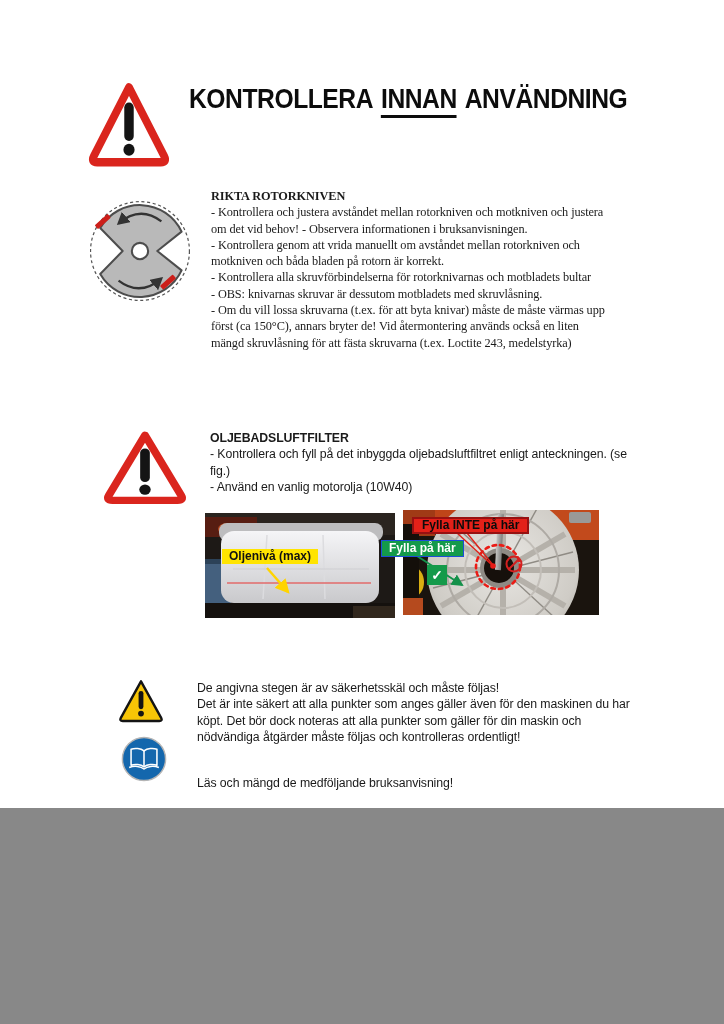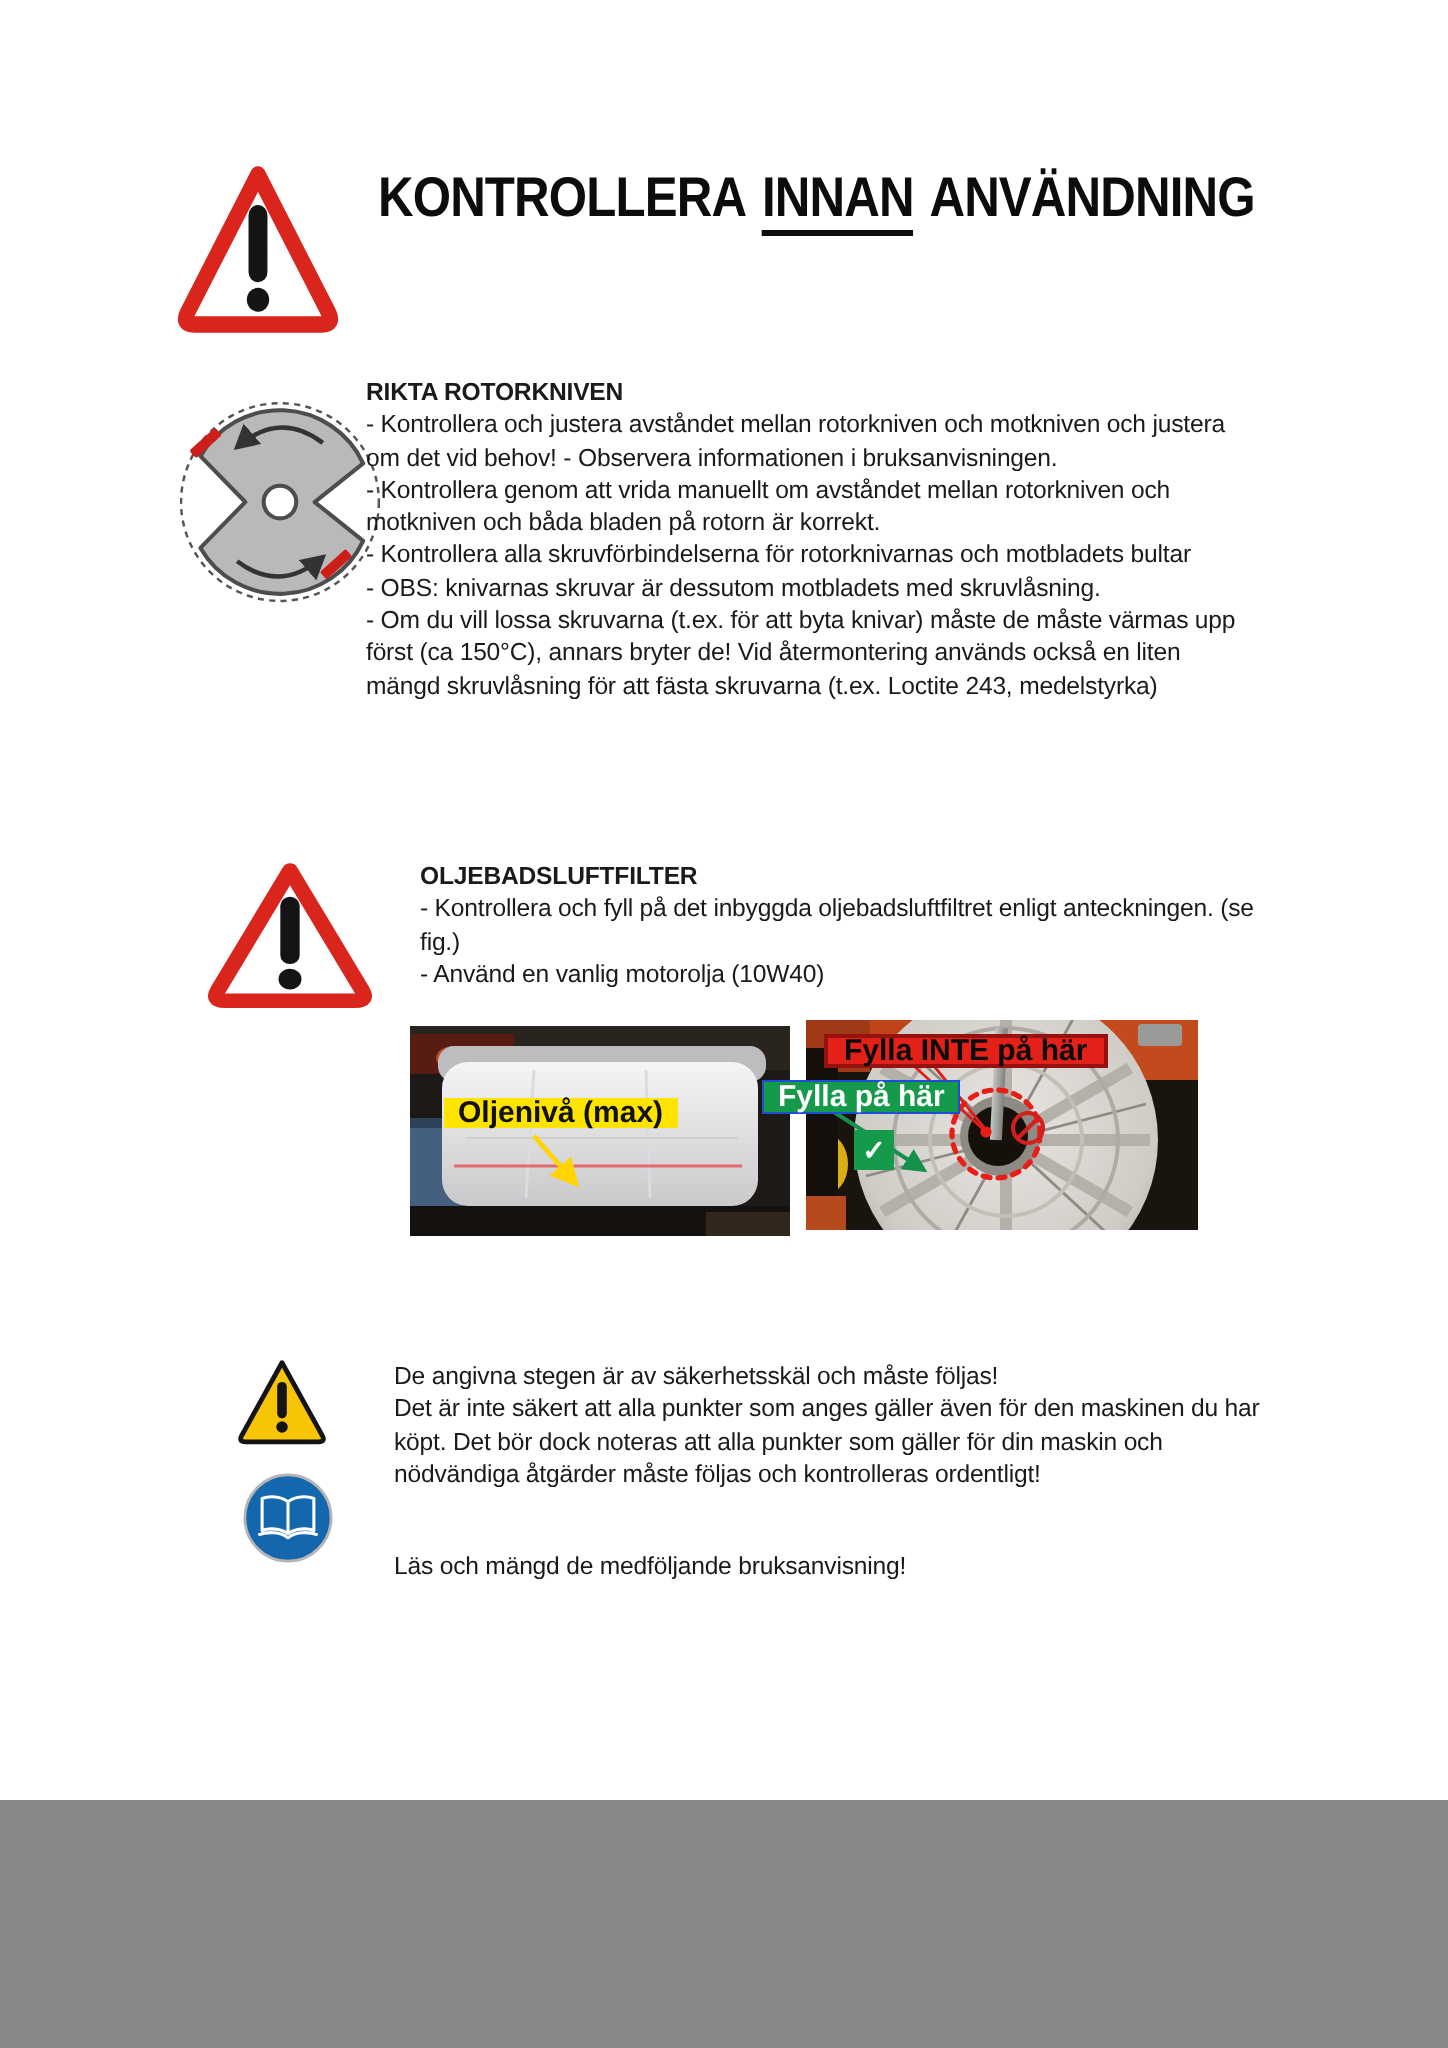--- a/index.html
+++ b/index.html
@@ -1,17 +1,17 @@
 <!DOCTYPE html>
 <html><head>
 <meta charset="utf-8">
 <style>
   html,body{margin:0;padding:0;background:#888;}
   .page{
-    position:relative;width:724px;height:900px;background:#ffffff;
+    position:relative;width:724px;height:808px;background:#ffffff;
     font-family:"Liberation Sans",sans-serif;color:#1a1a1a;overflow:hidden;
     margin:0 auto;
   }
   .abs{position:absolute;}
   
   .title{
     left:189px;top:83px;font-size:28px;font-weight:bold;color:#0c0c0c;
     white-space:nowrap;transform:scaleX(0.88);transform-origin:left top;
     letter-spacing:-0.5px;
   }
@@ -19,21 +19,21 @@
   .title .w{margin-right:9px;}
   .title .u{border-bottom:3px solid #0c0c0c;padding-bottom:0px;}
   
   .tblock{font-size:12.3px;line-height:16.3px;letter-spacing:-0.1px;white-space:nowrap;}
   .tblock .hd{font-weight:bold;}
   .tline{white-space:nowrap;}
   
   .photorow{left:205px;top:510px;width:394px;height:108px;}
   .photo{position:absolute;overflow:hidden;}
   .photo svg{display:block;}
-  .lbl{position:absolute;font-weight:bold;font-size:15px;line-height:13px;
+  .lbl{position:absolute;font-weight:bold;font-size:12px;line-height:13px;
        padding:1px 7px;white-space:nowrap;z-index:3;}
   .lbl-yellow{background:#ffe400;color:#111;}
   .lbl-red{background:#e32119;color:#0b0b0b;border:2px solid #971111;padding:0px 8px;}
   .lbl-green{background:#149a4a;color:#ffffff;border:1px solid #1d4ed8;}
   .checkbox{position:absolute;width:20px;height:20px;background:#149a4a;color:#fff;
        font-size:14px;font-weight:bold;text-align:center;line-height:20px;z-index:3;}
   .overlay{position:absolute;left:0;top:0;z-index:2;}
 </style>
 </head>
 <body>
@@ -62,21 +62,21 @@
       <circle cx="49" cy="52" r="48.5" fill="none" stroke="#555" stroke-width="1.2" stroke-dasharray="3 2.6"></circle>
       <path d="M10 29.5 A45 45 0 0 1 89.8 33 L66 52 L89.8 71 A45 45 0 0 1 10 74.5 L32 52 Z" fill="#b9b9b9" stroke="#4d4d4d" stroke-width="2" stroke-linejoin="round"></path>
       <rect x="4" y="20.5" width="17" height="5" rx="1" fill="#cc1f1a" transform="rotate(-42 12.5 23)"></rect>
       <rect x="68" y="80" width="17" height="5" rx="1" fill="#cc1f1a" transform="rotate(-42 76.5 82.5)"></rect>
       <path d="M70 23 Q49 7 28 25" fill="none" stroke="#333" stroke-width="2.2" marker-end="url(#ah)"></path>
       <path d="M28 81 Q49 97 70 79" fill="none" stroke="#333" stroke-width="2.2" marker-end="url(#ah)"></path>
       <circle cx="49" cy="52" r="8" fill="#ffffff" stroke="#4d4d4d" stroke-width="2"></circle>
     </svg>
   </div>
 
-  <div class="abs tblock" style="left:183px;top:188px;">
+  <div class="abs tblock" style="left:211px;top:188px;font-family:Liberation Serif, serif;">
     <div class="hd">RIKTA ROTORKNIVEN</div>
     <div>
         <div class="tline">- Kontrollera och justera avståndet mellan rotorkniven och motkniven och justera</div>
         <div class="tline">om det vid behov! - Observera informationen i bruksanvisningen.</div>
         <div class="tline">- Kontrollera genom att vrida manuellt om avståndet mellan rotorkniven och</div>
         <div class="tline">motkniven och båda bladen på rotorn är korrekt.</div>
         <div class="tline">- Kontrollera alla skruvförbindelserna för rotorknivarnas och motbladets bultar</div>
         <div class="tline">- OBS: knivarnas skruvar är dessutom motbladets med skruvlåsning.</div>
         <div class="tline">- Om du vill lossa skruvarna (t.ex. för att byta knivar) måste de måste värmas upp</div>
         <div class="tline">först (ca 150°C), annars bryter de! Vid återmontering används också en liten</div>

